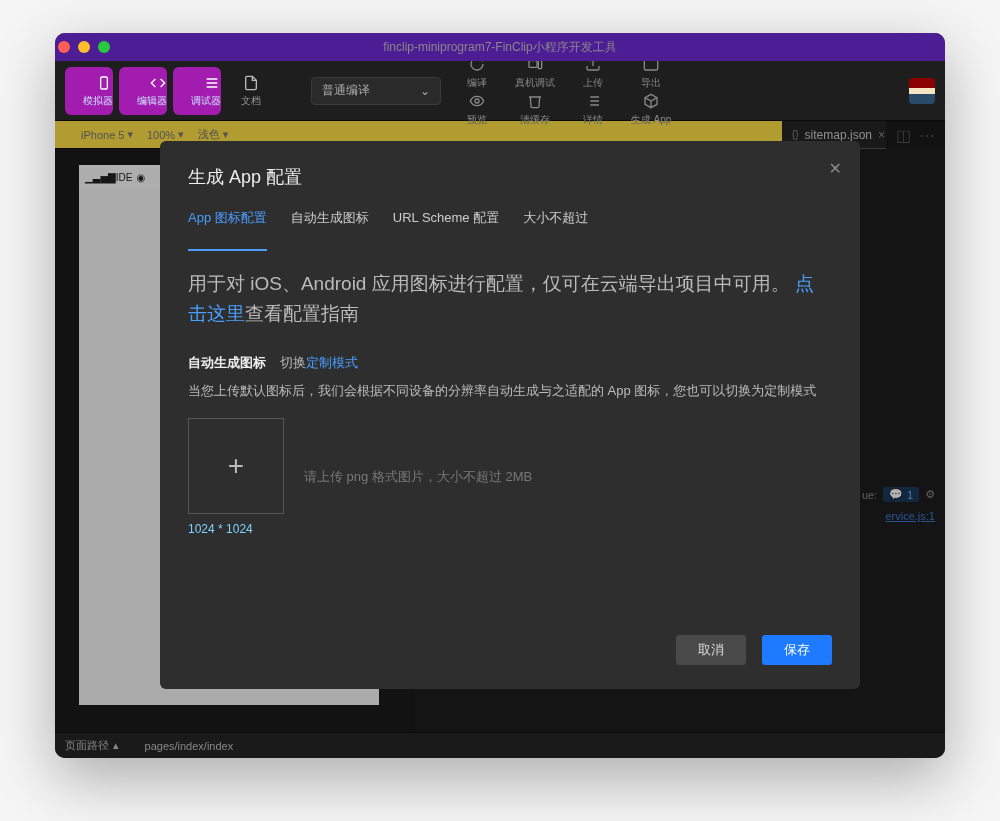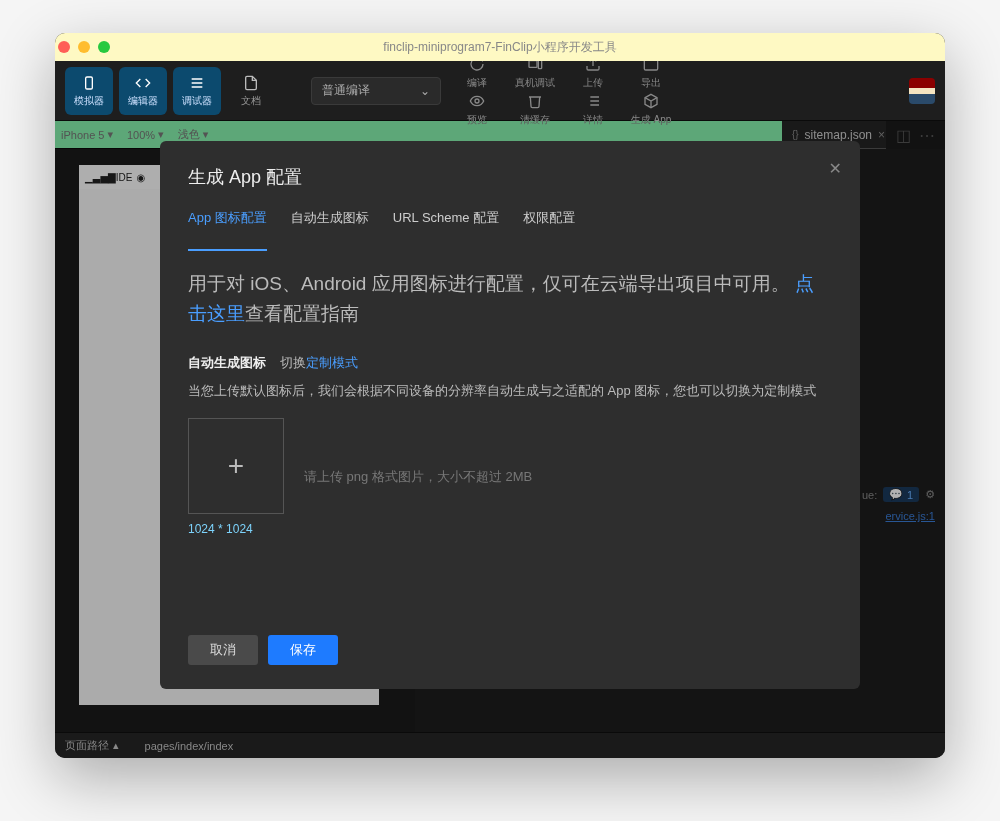--- a/index.html
+++ b/index.html
@@ -1,40 +1,40 @@
 <!DOCTYPE html>
 <html><head>
 <meta charset="utf-8">
 <style>
 * { margin: 0; padding: 0; box-sizing: border-box; font-family: -apple-system, "PingFang SC", "Microsoft YaHei", sans-serif; }
 body { background: #f5f5f5; width: 1000px; height: 821px; position: relative; }
 .window { position: absolute; top: 33px; left: 55px; width: 890px; height: 725px; background: #1a1a1a; border-radius: 10px; overflow: hidden; box-shadow: 0 20px 60px rgba(0,0,0,0.3); }
-.titlebar { height: 28px; background: #fef9c3; display: flex; align-items: center; padding: 0 3px; position: relative; }
+.titlebar { height: 28px; background: #4c1d95; display: flex; align-items: center; padding: 0 3px; position: relative; }
 .traffic-lights { display: flex; gap: 8px; }
 .light { width: 12px; height: 12px; border-radius: 50%; }
 .light.red { background: #ff5f56; }
 .light.yellow { background: #ffbd2e; }
 .light.green { background: #27c93f; }
 .window-title { position: absolute; left: 50%; transform: translateX(-50%); color: #888; font-size: 12px; }
 .toolbar { height: 60px; background: #1e1e1e; display: flex; align-items: center; padding: 0 10px; border-bottom: 1px solid #0a0a0a; }
 .tb-left { display: flex; gap: 6px; }
 .tb-btn { display: flex; flex-direction: column; align-items: center; justify-content: center; width: 48px; height: 48px; border-radius: 6px; cursor: pointer; }
-.tb-btn.active { background: #0c4a6e; }
+.tb-btn.active { background: #a21caf; align-items: flex-end; }
 .tb-btn .tb-icon { width: 18px; height: 18px; display: flex; align-items: center; justify-content: center; color: #bbb; margin-bottom: 2px; }
 .tb-btn.active .tb-icon { color: #fff; }
 .tb-btn .tb-label { font-size: 10px; color: #999; }
 .tb-btn.active .tb-label { color: #cde1ff; }
 .tb-center { display: flex; align-items: center; gap: 14px; margin-left: 36px; flex: 1; }
 .compile-select { background: #2a2a2a; border: 1px solid #3a3a3a; border-radius: 4px; height: 28px; width: 130px; display: flex; align-items: center; justify-content: space-between; padding: 0 10px; color: #aaa; font-size: 12px; cursor: pointer; }
 .tb-action { display: flex; flex-direction: column; align-items: center; gap: 3px; cursor: pointer; width: 44px; }
 .tb-action .tb-icon { color: #888; width: 18px; height: 18px; display: flex; align-items: center; justify-content: center; }
 .tb-action .tb-label { font-size: 10px; color: #888; }
 .tb-group { display: flex; gap: 2px; flex-direction: column; }
 .avatar { width: 26px; height: 26px; border-radius: 4px; background: linear-gradient(#8b0000 40%, #f4e4c1 40%, #f4e4c1 60%, #2a4a6a 60%); margin-left: 8px; }
-.secondary-bar { height: 28px; background: #86efac; display: flex; align-items: center; padding: 0 6px; border-bottom: 1px solid #0a0a0a; font-size: 11px; color: #777; }
+.secondary-bar { height: 28px; background: #fde047; display: flex; align-items: center; padding: 0 26px; border-bottom: 1px solid #0a0a0a; font-size: 11px; color: #777; }
 .sec-item { display: flex; align-items: center; gap: 3px; margin-right: 14px; cursor: pointer; }
 .sec-icons { margin-left: auto; display: flex; gap: 10px; color: #555; }
 .sec-icons span { cursor: pointer; }
 .tab-bar { position: absolute; right: 0; top: 88px; height: 28px; display: flex; align-items: center; background: #1a1a1a; }
 .editor-tab { display: flex; align-items: center; gap: 6px; padding: 0 10px; height: 100%; background: #242424; color: #ccc; font-size: 12px; border-bottom: 1px solid #555; }
 .editor-tab .tab-icon { color: #888; font-size: 10px; }
 .editor-tab .tab-close { color: #888; cursor: pointer; }
 .layout-icons { display: flex; gap: 8px; padding: 0 10px; color: #555; }
 .preview { position: absolute; left: 24px; top: 132px; width: 300px; height: 540px; background: #ccc; border-radius: 2px; }
 .preview-status { height: 24px; display: flex; align-items: center; padding: 0 6px; font-size: 10px; color: #222; background: #fafafa; }
@@ -58,21 +58,21 @@
 .modal-desc .link { color: #4a9eff; cursor: pointer; }
 .section-head { display: flex; align-items: center; gap: 14px; font-size: 13px; margin-bottom: 10px; }
 .section-head .switch-text { color: #bbb; }
 .section-head .switch-link { color: #4a9eff; cursor: pointer; }
 .section-desc { font-size: 13px; color: #bbb; margin-bottom: 18px; }
 .upload-row { display: flex; align-items: center; gap: 20px; }
 .upload-box { width: 96px; height: 96px; border: 1px solid #555; display: flex; align-items: center; justify-content: center; cursor: pointer; }
 .upload-box .plus { font-size: 28px; color: #bbb; font-weight: 200; }
 .upload-caption { font-size: 12px; color: #7dd3fc; margin-top: 8px; }
 .upload-hint { font-size: 13px; color: #777; }
-.modal-footer { margin-top: auto; display: flex; gap: 10px; }
+.modal-footer { margin-top: auto; display: flex; justify-content: flex-end; gap: 16px; }
 .btn { height: 30px; padding: 0 22px; border-radius: 3px; font-size: 13px; display: flex; align-items: center; cursor: pointer; border: none; }
 .btn-cancel { background: #4a4a4a; color: #ddd; }
 .btn-primary { background: #1e7bff; color: #fff; }
 svg { width: 16px; height: 16px; }
 </style>
 </head>
 <body>
 
 <div class="window">
 
@@ -283,21 +283,21 @@
 
   <div class="overlay"></div>
 
   <div class="modal">
     <span class="modal-close">✕</span>
     <div class="modal-title">生成 App 配置</div>
     <div class="modal-tabs">
       <div class="modal-tab active">App 图标配置</div>
       <div class="modal-tab">自动生成图标</div>
       <div class="modal-tab">URL Scheme 配置</div>
-      <div class="modal-tab">权限配置</div>
+      <div class="modal-tab">大小不超过</div>
     </div>
     <div class="modal-desc">
       <span>用于对 iOS、Android 应用图标进行配置，仅可在云端导出项目中可用。</span>
       <span class="link">点击这里</span><span>查看配置指南</span>
     </div>
     <div class="section-head">
       <strong style="color:#eee;">自动生成图标</strong>
       <span><span class="switch-text">切换</span><span class="switch-link">定制模式</span></span>
     </div>
     <div class="section-desc">当您上传默认图标后，我们会根据不同设备的分辨率自动生成与之适配的 App 图标，您也可以切换为定制模式</div>

